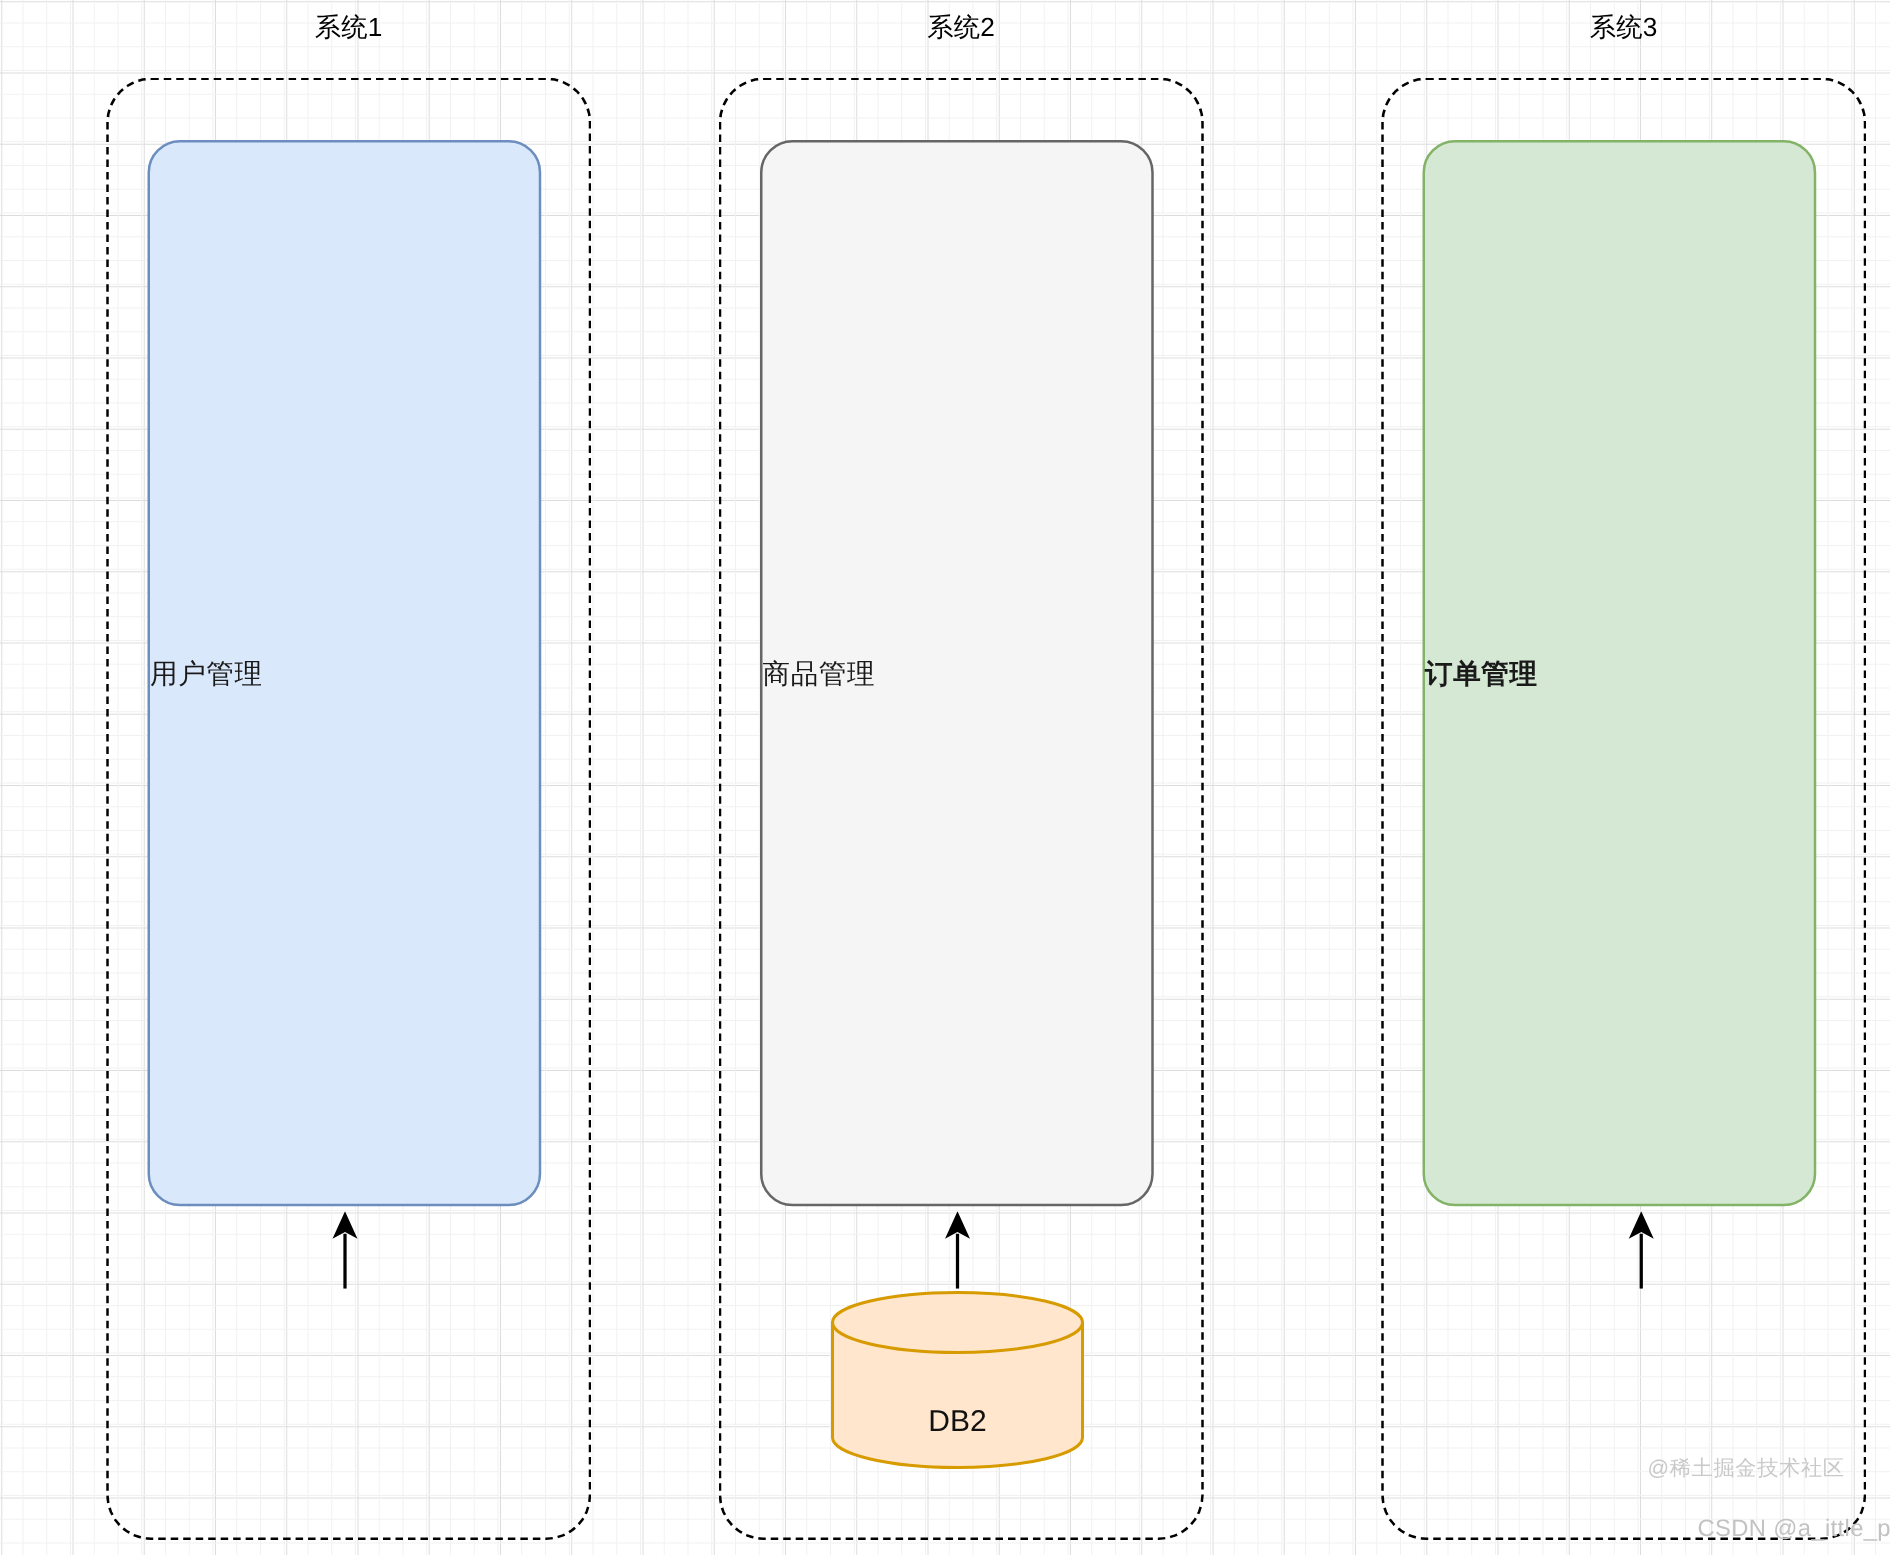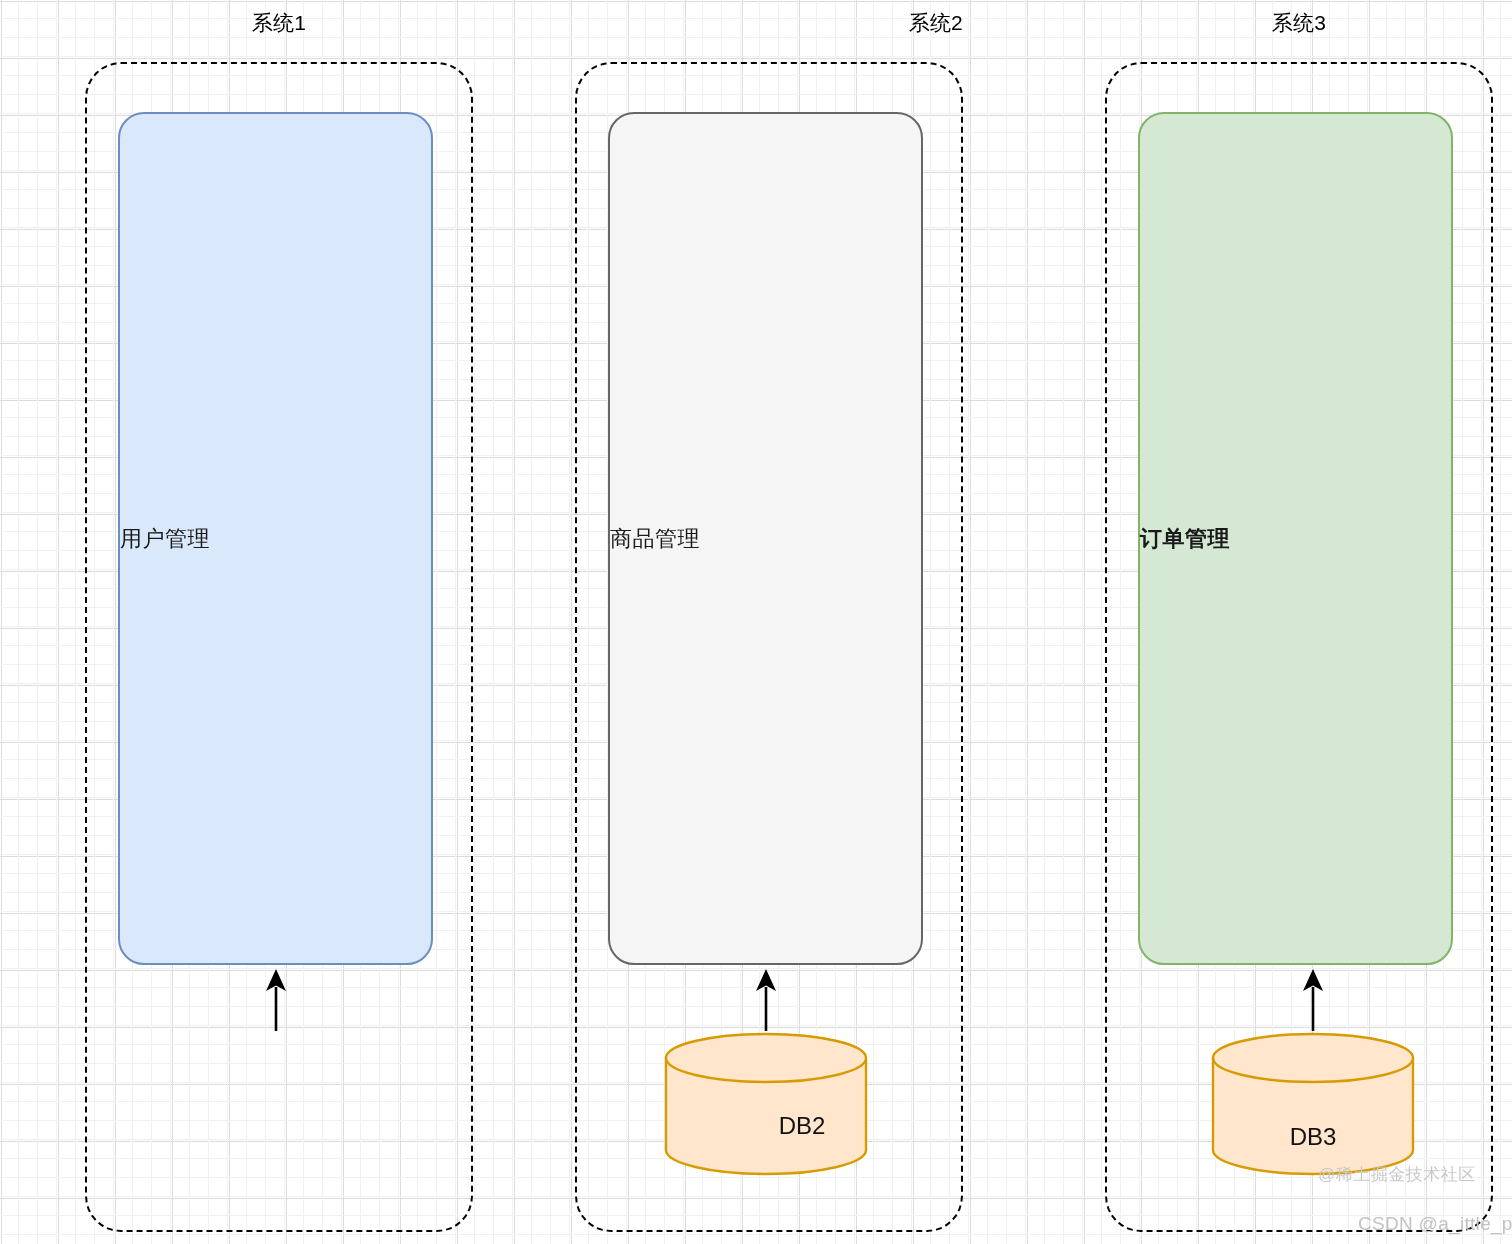--- a/index.html
+++ b/index.html
@@ -112,62 +112,55 @@
   </div>
 
   <div class="arrow" style="left:258px; top:969px; width:36px; height:62px;">
     <svg width="36" height="62" viewBox="0 0 36 62" xmlns="http://www.w3.org/2000/svg">
       <line x1="18" y1="62" x2="18" y2="18" stroke="#000000" stroke-width="2.6"></line>
       <path d="M18 0 L28 22 L18 16.5 L8 22 Z" fill="#000000"></path>
     </svg>
   </div>
 
 
-  <div class="sys-title" style="left:575px; top:12px; width:388px;text-align:right;">系统2</div>
+  <div class="sys-title" style="left:575px; top:12px; width:388px;">系统2</div>
 
   <div class="sys-container" style="left:575px; top:62px; width:388px; height:1170px;"></div>
 
   <div class="service-box" style="left:608px; top:112px; width:315px; height:853px; background:#f5f5f5; border:2px solid #666666;">
     <span class="svc-label">商品管理</span>
   </div>
 
   <div class="arrow" style="left:748px; top:969px; width:36px; height:62px;">
     <svg width="36" height="62" viewBox="0 0 36 62" xmlns="http://www.w3.org/2000/svg">
       <line x1="18" y1="62" x2="18" y2="18" stroke="#000000" stroke-width="2.6"></line>
       <path d="M18 0 L28 22 L18 16.5 L8 22 Z" fill="#000000"></path>
     </svg>
   </div>
 
   <div class="cylinder" style="left:664px; top:1032px; width:204px; height:144px;">
     <svg class="cyl-svg" width="204" height="144" viewBox="0 0 204 144" xmlns="http://www.w3.org/2000/svg">
       <path d="M2 26 L2 118 A100 24 0 0 0 202 118 L202 26 Z" fill="#ffe6cc" stroke="#d79b00" stroke-width="2.4" stroke-linejoin="round"></path>
       <ellipse cx="102" cy="26" rx="100" ry="24" fill="#ffe6cc" stroke="#d79b00" stroke-width="2.4"></ellipse>
     </svg>
-    <div class="cyl-label" style="top:82px;padding-left:36px;">DB2</div>
+    <div class="cyl-label" style="top:94px;">DB2</div>
   </div>
 
   <div class="sys-title" style="left:1105px; top:12px; width:388px;">系统3</div>
 
   <div class="sys-container" style="left:1105px; top:62px; width:388px; height:1170px;"></div>
 
   <div class="service-box" style="left:1138px; top:112px; width:315px; height:853px; background:#d5e8d4; border:2px solid #82b366;font-weight:bold;">
     <span class="svc-label">订单管理</span>
   </div>
 
   <div class="arrow" style="left:1295px; top:969px; width:36px; height:62px;">
     <svg width="36" height="62" viewBox="0 0 36 62" xmlns="http://www.w3.org/2000/svg">
       <line x1="18" y1="62" x2="18" y2="18" stroke="#000000" stroke-width="2.6"></line>
       <path d="M18 0 L28 22 L18 16.5 L8 22 Z" fill="#000000"></path>
     </svg>
   </div>
 
-  <div class="cylinder" style="left:1211px; top:1032px; width:204px; height:144px;">
-    <svg class="cyl-svg" width="204" height="144" viewBox="0 0 204 144" xmlns="http://www.w3.org/2000/svg">
-      <path d="M2 26 L2 118 A100 24 0 0 0 202 118 L202 26 Z" fill="#ffe6cc" stroke="#d79b00" stroke-width="2.4" stroke-linejoin="round"></path>
-      <ellipse cx="102" cy="26" rx="100" ry="24" fill="#ffe6cc" stroke="#d79b00" stroke-width="2.4"></ellipse>
-    </svg>
-    <div class="cyl-label" style="top:93px;">DB3</div>
-  </div>
 
   <div class="watermark-1" style="left:1318px; top:1166px;">@稀土掘金技术社区</div>
   <div class="watermark-2" style="left:1358px; top:1214px;">CSDN @a_ittle_pan</div>
 
 </div>
 
 </body></html>

